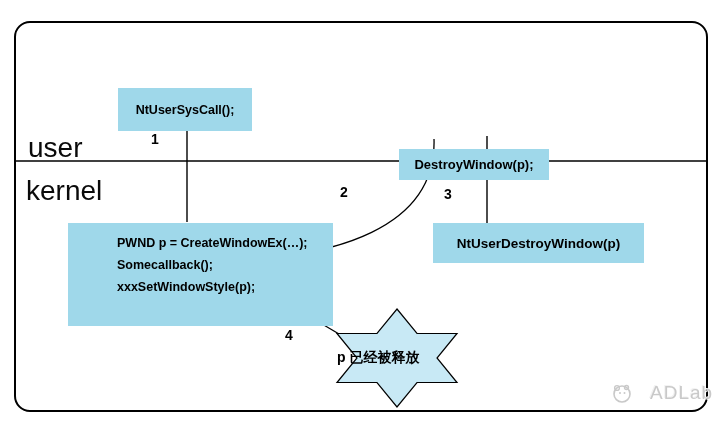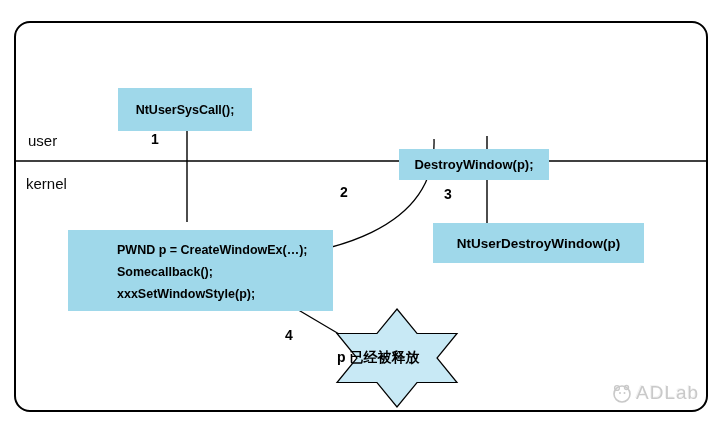--- a/index.html
+++ b/index.html
@@ -5,39 +5,39 @@
   html,body{margin:0;padding:0;background:#ffffff;}
   .page{
     position:relative;width:722px;height:429px;background:#ffffff;overflow:hidden;
     font-family:"Liberation Sans", sans-serif;color:#000;
   }
   .frame{
     position:absolute;left:14px;top:21px;width:690px;height:387px;
     border:2px solid #000;border-radius:16px;background:transparent;
   }
   .layer{position:absolute;left:0;top:0;width:722px;height:429px;}
-  .zone-label{position:absolute;font-size:15px;color:#0a0a0a;}
+  .zone-label{position:absolute;font-size:28px;color:#0a0a0a;}
   .node{
     position:absolute;background:#9fd8ea;color:#000;
     font-weight:bold;font-size:12.5px;
     display:flex;align-items:center;justify-content:center;
     white-space:nowrap;
   }
   .node.code{
     display:block;text-align:left;
     padding:9px 0 0 49px;line-height:22px;box-sizing:border-box;
   }
   .node.big-label{font-size:13.5px;}
   .step-num{position:absolute;font-weight:bold;font-size:14px;color:#000;}
   .burst-label{
     position:absolute;left:337px;top:349px;width:120px;text-align:left;
     font-weight:bold;font-size:14px;color:#000;
   }
   .watermark{
-    position:absolute;left:610px;top:381px;display:flex;align-items:center;gap:2px;
+    position:absolute;left:610px;top:381px;display:flex;align-items:center;gap:16px;
     color:#c6c6c6;
   }
   .watermark .brand{
     font-size:19px;letter-spacing:1px;color:#c9c9c9;
     text-shadow:1px 1px 0 #ffffff, -1px -1px 0 #f2f2f2;
   }
 </style>
 </head>
 <body>
 
@@ -60,21 +60,21 @@
     <polygon points="397,309 417,333.5 457,333.5 437,358 457,382.5 417,382.5 397,407 377,382.5 337,382.5 357,358 337,333.5 377,333.5" fill="#c8e9f5" stroke="#000" stroke-width="1.2"></polygon>
   </svg>
 
   <div class="zone-label" style="left:28px;top:132px;">user</div>
   <div class="zone-label" style="left:26px;top:175px;">kernel</div>
 
   <div class="node" style="left:118px;top:88px;width:134px;height:43px;">NtUserSysCall();</div>
 
   <div class="node" style="left:399px;top:105px;width:150px;height:31px;font-size:13px;margin-top:44px;">DestroyWindow(p);</div>
 
-  <div class="node code" style="left:68px;top:230px;width:265px;height:81px;">
+  <div class="node code" style="left:68px;top:223px;width:265px;height:103px;">
     <div>PWND p = CreateWindowEx(…);</div>
     <div>Somecallback();</div>
     <div>xxxSetWindowStyle(p);</div>
   </div>
 
   <div class="node big-label" style="left:433px;top:223px;width:211px;height:40px;">NtUserDestroyWindow(p)</div>
 
   <div class="step-num" style="left:151px;top:131px;">1</div>
   <div class="step-num" style="left:340px;top:184px;">2</div>
   <div class="step-num" style="left:444px;top:186px;">3</div>

